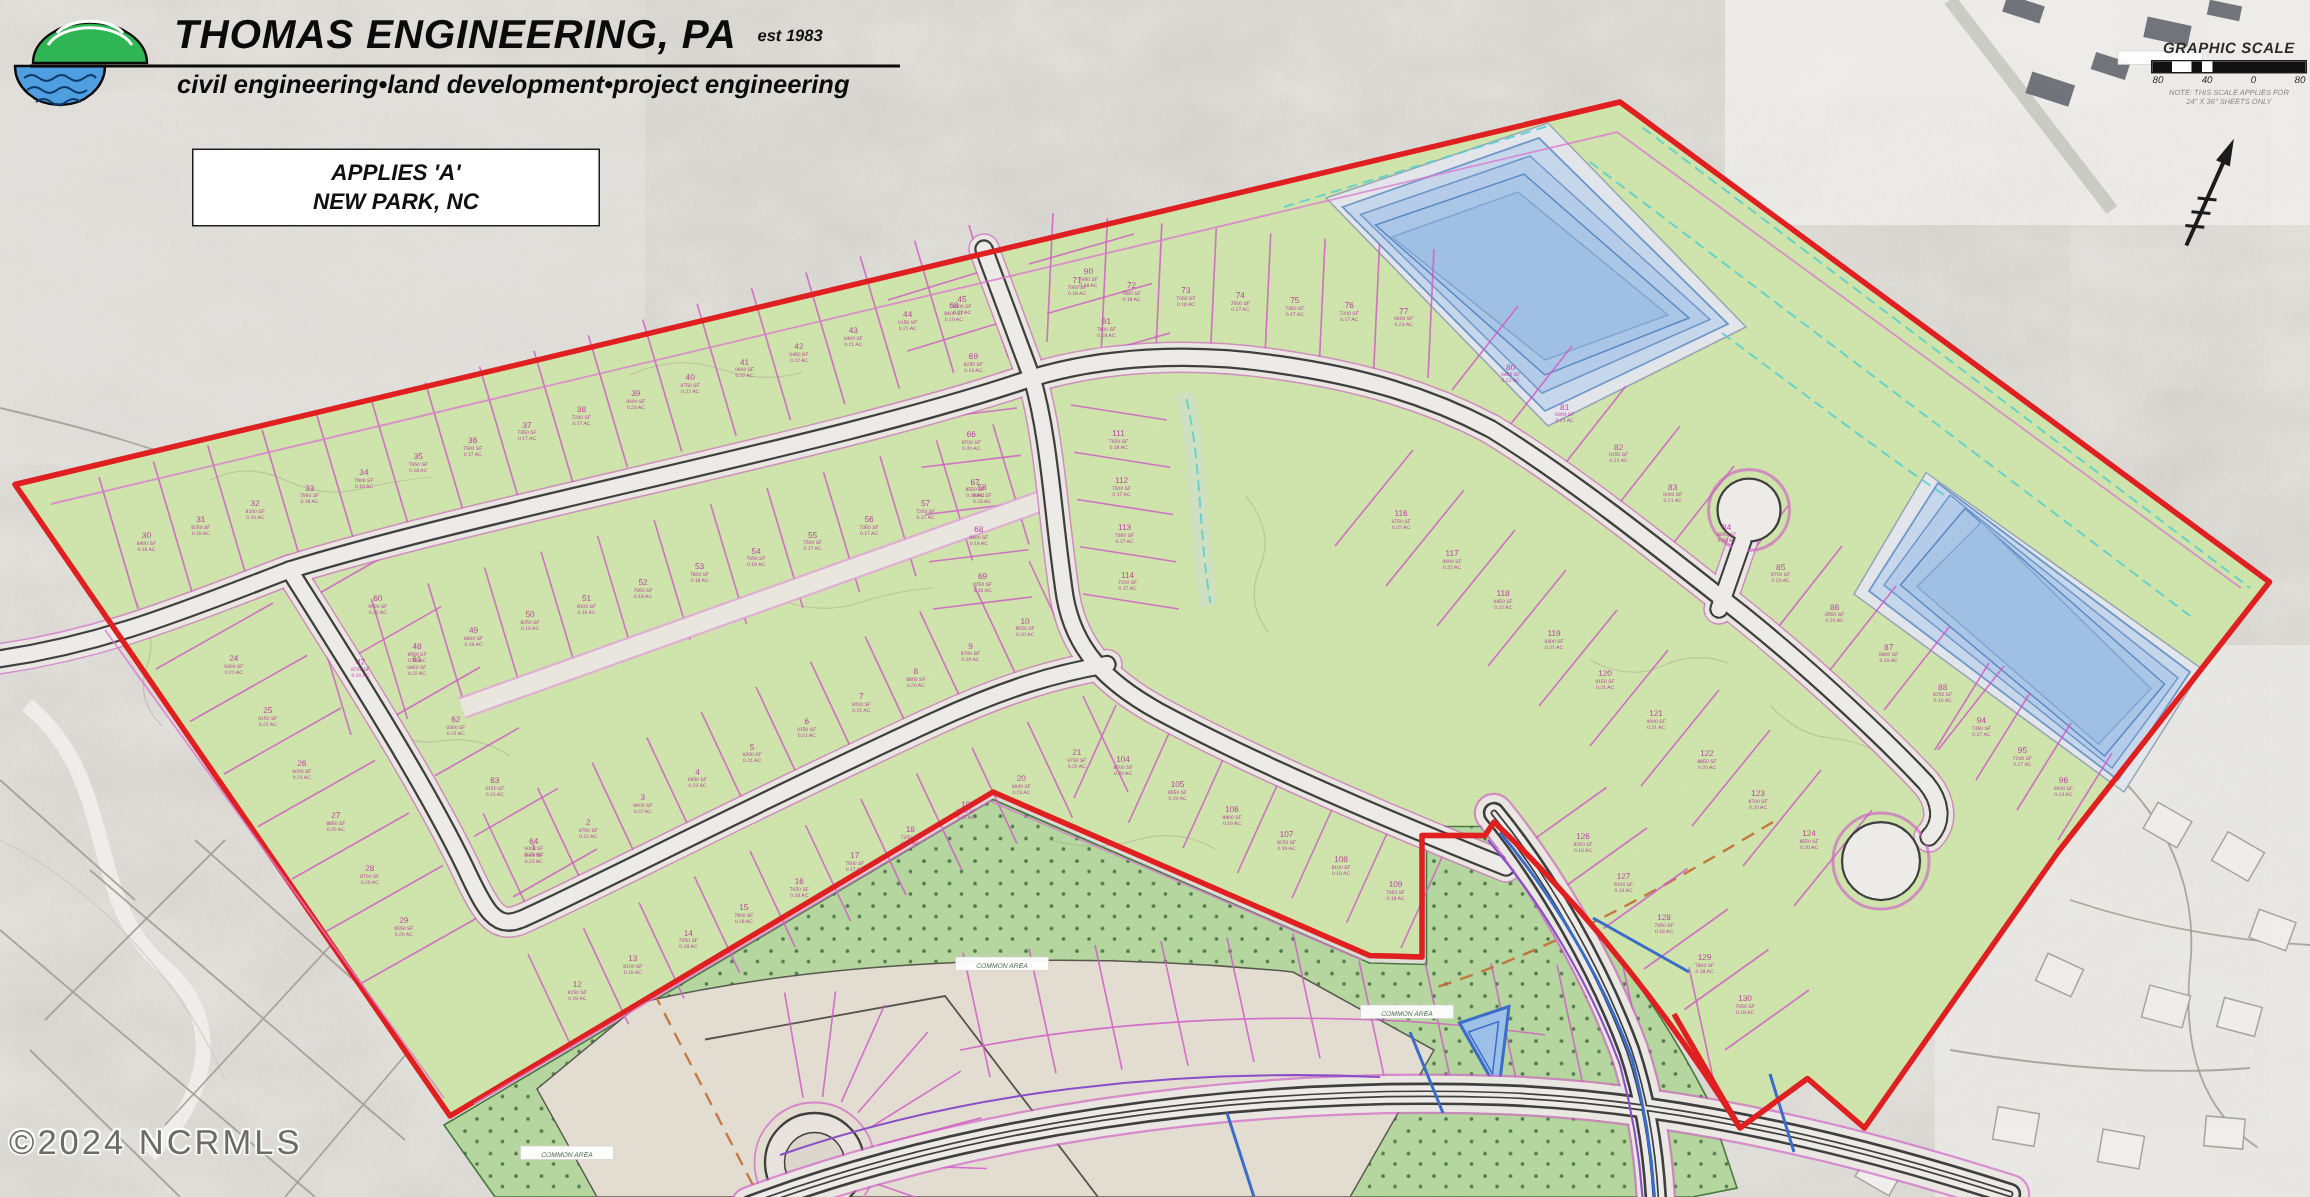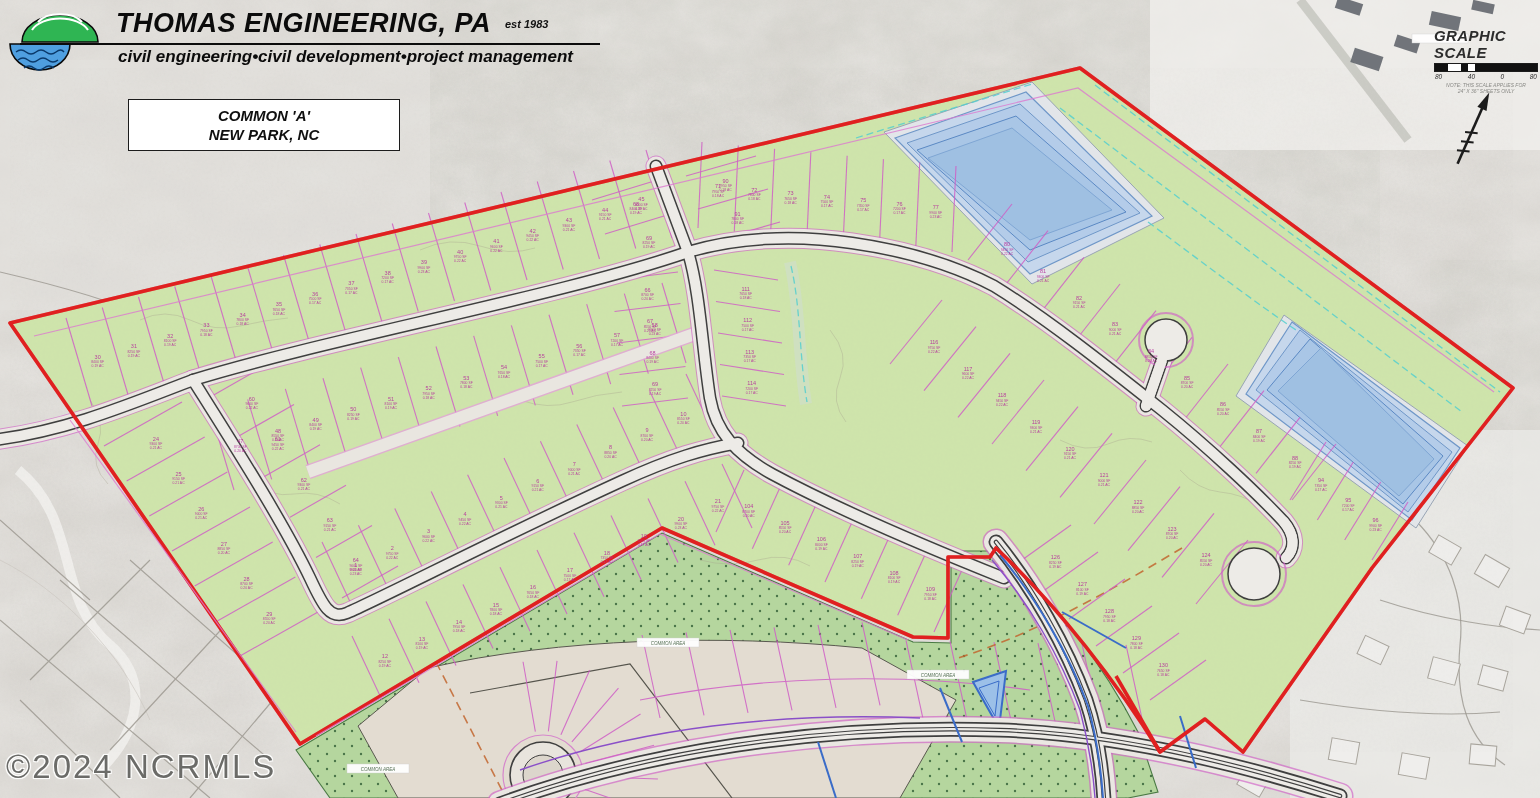--- a/index.html
+++ b/index.html
@@ -34,27 +34,27 @@
   .hdr .rule{position:absolute;left:12px;top:39px;width:580px;height:0;border-top:2px solid #0b0b0b}
   .hdr .tag{position:absolute;left:110px;top:43px;font-size:17px;font-weight:bold;
             font-style:italic;color:#0b0b0b;white-space:nowrap}
   
   .tbox{position:absolute;left:128px;top:99px;width:262px;z-index:5;background:#fff;
         border:1.6px solid #1c1c1c;text-align:center;padding:5px 4px 7px 4px;color:#101010}
   .tbox .l1{font-size:21px;font-weight:800;font-style:italic;letter-spacing:.3px}
   .tbox .l2,.tbox .l3{font-size:15px;font-weight:bold;font-style:italic;margin-top:2px}
   
   .gscale{position:absolute;left:1434px;top:27px;width:104px;z-index:5;color:#2c2c2c}
-  .gscale .t{font-size:15px;font-weight:bold;font-style:italic;letter-spacing:.4px;}
+  .gscale .t{font-size:10px;font-weight:bold;font-style:italic;letter-spacing:.4px;text-align:center}
   .gsbar{display:flex;height:7px;border:1px solid #1c1c1c;margin-top:2px;background:#fff}
   .gsbar span{height:100%}
   .gsticks{display:flex;justify-content:space-between;font-size:6.5px;font-style:italic;margin-top:1px;padding:0 1px}
   .gsnote{font-size:5px;color:#8a8a86;font-style:italic;line-height:6px;margin-top:2px;text-align:center}
   
-  .wm{position:absolute;left:6px;top:748px;z-index:6;font-size:33px;letter-spacing:2px;
+  .wm{position:absolute;left:6px;top:748px;z-index:6;font-size:23px;letter-spacing:2px;
       color:#6b6b68;text-shadow:-1px -1px 0 #fdfdfc,1px -1px 0 #fdfdfc,-1px 1px 0 #fdfdfc,1px 1px 0 #fdfdfc,0 0 3px #ffffff;}
   .narrow{position:absolute;left:1438px;top:84px;z-index:5}
 </style>
 </head>
 <body>
 
 <div class="sheet" style="--c-boundary: #e02020; --c-lotline: #cf5fc6; --c-lottext: #b5309b; --c-roadfill: #edebe7; --c-roadedge: #3f3f3f; --c-green: #cfe5ab; --c-forest: #b5d69e; --c-pond: #a9c6e6; --c-teal: #54cfcf;">
 
 <svg id="map" width="1540" height="798" viewBox="0 0 1540 798">
   <defs>
@@ -550,25 +550,25 @@
     <path d="M 24,26 A 30,18 0 0 1 80,26" fill="none" stroke="#fff" stroke-width="2"></path>
     <path d="M 30,18 A 24,13 0 0 1 74,18" fill="none" stroke="#fff" stroke-width="2"></path>
     <path d="M 2,40 A 30,26 0 0 0 62,40 Z" fill="#4f9fe0" stroke="#0b0b0b" stroke-width="1.6"></path>
     <path d="M 8,48 q 5,-4 10,0 t 10,0 t 10,0 t 10,0 t 8,0" fill="none" stroke="#0b3a6b" stroke-width="1.4"></path>
     <path d="M 10,56 q 5,-4 10,0 t 10,0 t 10,0 t 10,0" fill="none" stroke="#0b3a6b" stroke-width="1.4"></path>
     <path d="M 16,64 q 5,-4 10,0 t 10,0 t 10,0" fill="none" stroke="#0b3a6b" stroke-width="1.4"></path>
   </svg>
   <div class="co">THOMAS ENGINEERING, PA</div>
   <div class="est">est 1983</div>
   <div class="rule"></div>
-  <div class="tag">civil engineering•civil development•project management</div>
+  <div class="tag">civil engineering•land development•project engineering</div>
 </div>
 
 <div class="tbox">
-  <div class="l2">COMMON 'A'</div>
+  <div class="l2">APPLIES 'A'</div>
   <div class="l3">NEW PARK, NC</div>
 </div>
 
 <div class="gscale">
   <div class="t">GRAPHIC SCALE</div>
   <div class="gsbar">
     <span style="width:13px;background:#111"></span>
         <span style="width:13px;background:#fff"></span>
     <span style="width:7px;background:#111"></span>
         <span style="width:7px;background:#fff"></span>

